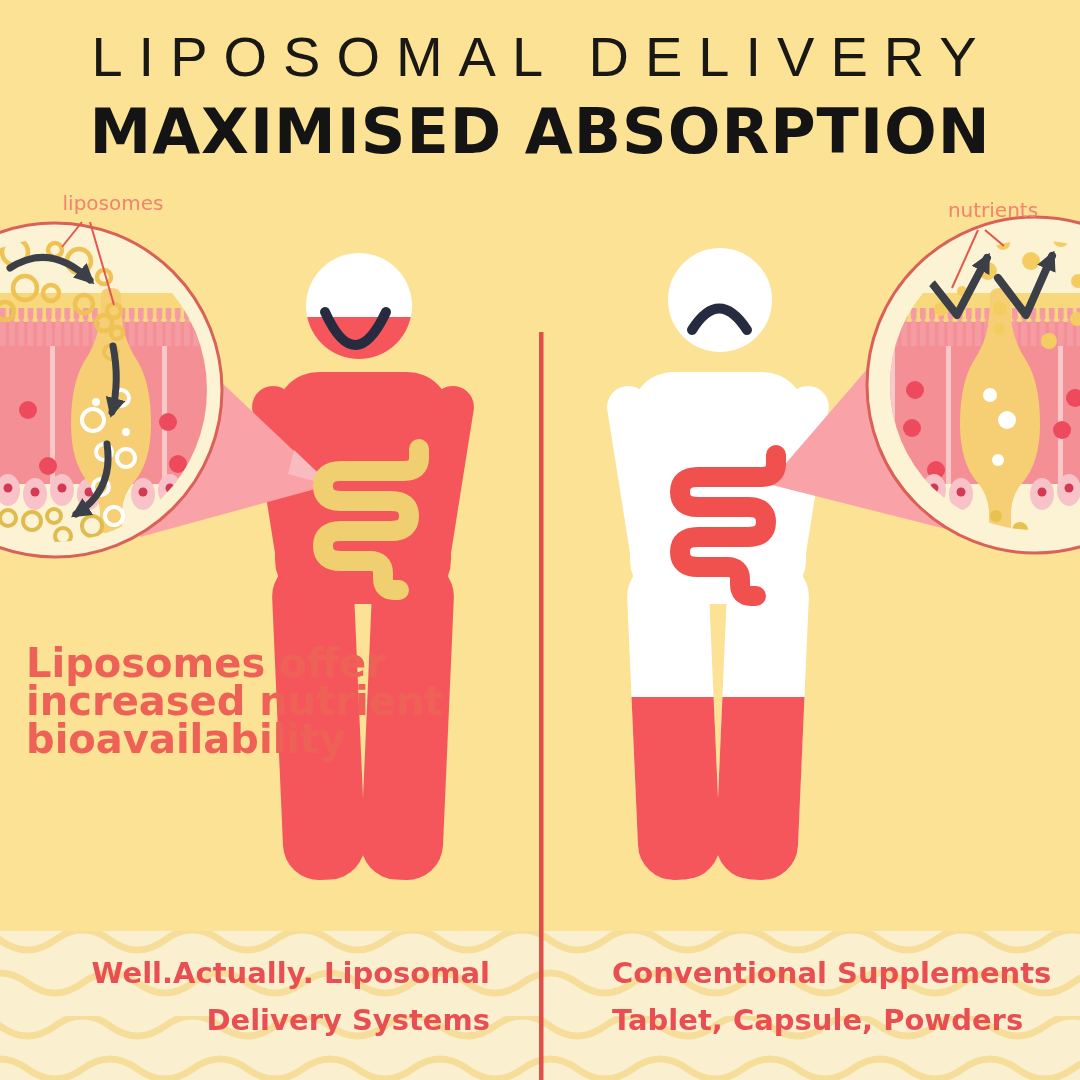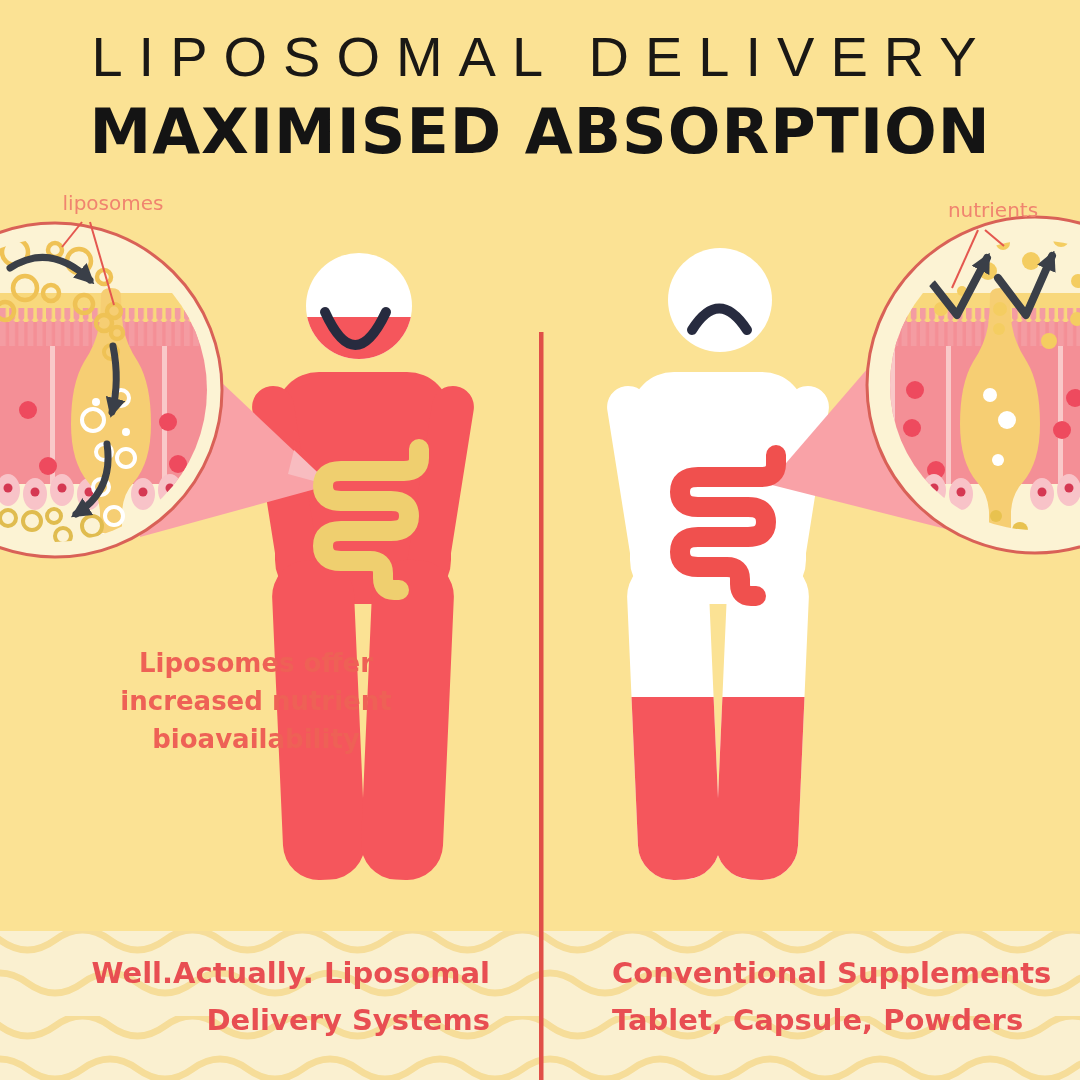--- a/index.html
+++ b/index.html
@@ -20,21 +20,21 @@
     font-weight:700;font-size:62px;letter-spacing:1px;
     color:#141414;white-space:nowrap;
   }
   .callout{
     font-size:20px;font-weight:400;color:#F0846F;text-align:center;
   }
   .callout.left{left:18px;top:191px;width:190px;}
   .callout.right{left:898px;top:198px;width:190px;}
   .caption{
     left:26px;top:644px;width:460px;
-    font-size:26px;font-weight:700;color:#EE6156;line-height:38px;text-align:center;
+    font-size:40px;font-weight:700;color:#EE6156;line-height:38px;
   }
   .footer-text{
     top:950px;font-size:29px;font-weight:700;color:#E84E52;line-height:47px;
   }
   .footer-text.left{left:60px;width:430px;text-align:right;}
   .footer-text.right{left:612px;width:440px;text-align:left;}
 </style>
 </head>
 <body>
 

